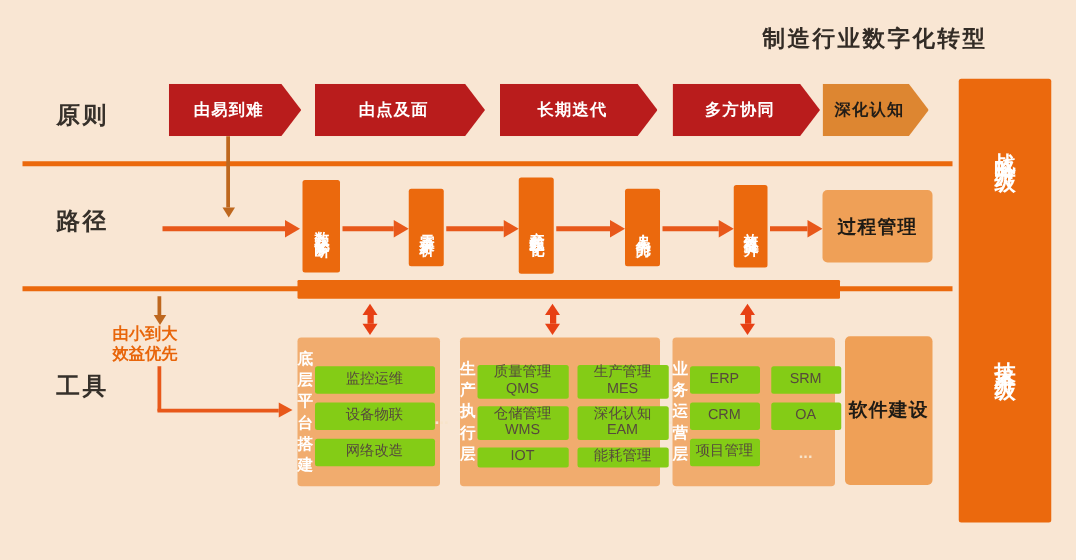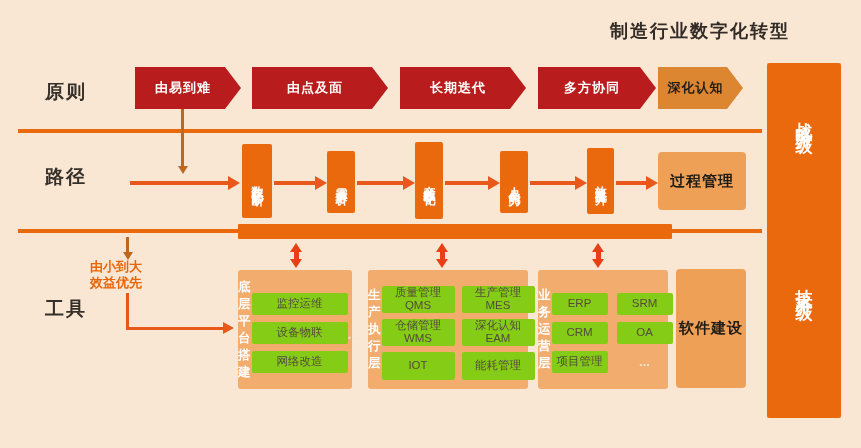--- a/index.html
+++ b/index.html
@@ -50,21 +50,21 @@
 
   .panel { position:absolute; top:270px; height:119px; background:#F1AC6E; border-radius:3px;
            display:flex; flex-direction:row; align-items:center; padding-top:6px; box-sizing:border-box; }
   .panel-title { color:#fff; font-weight:bold; font-size:12.5px; letter-spacing:1px; margin-bottom:6px; }
   .pitem { background:#84cc16; color:#564A3C; font-size:11.5px; line-height:1.15; text-align:center;
            display:flex; align-items:center; justify-content:center; border-radius:2px; white-space:pre-line; }
   .pcol { display:flex; flex-direction:column; gap:7px; }
   .pcol .pitem { width:96px; height:22px; }
   .pgrid2 { display:grid; grid-template-columns:73px 73px; gap:6px 7px; }
   .pgrid2 .two-line { height:27px; }
-  .pgrid2 .short { height:28px; }
+  .pgrid2 .short { height:16px; }
   .pgrid3 { display:grid; grid-template-columns:56px 56px; gap:7px 9px; }
   .pgrid3 .pitem { height:22px; }
   .more-cell { display:flex; align-items:center; justify-content:center; color:#F8E4CA; font-weight:bold; font-size:13px; }
   .panel-more { color:#F8E4CA; font-weight:bold; font-size:14px; margin-top:2px; line-height:10px; }
 
   .right-bar { position:absolute; left:767px; top:63px; width:74px; height:355px; background:#EB690D; border-radius:2px; }
   .rb-text { position:absolute; left:50%; transform:translateX(-50%);
              writing-mode:vertical-rl; text-orientation:upright; color:#fff; font-weight:bold;
              font-size:17px; letter-spacing:5px; }
 

